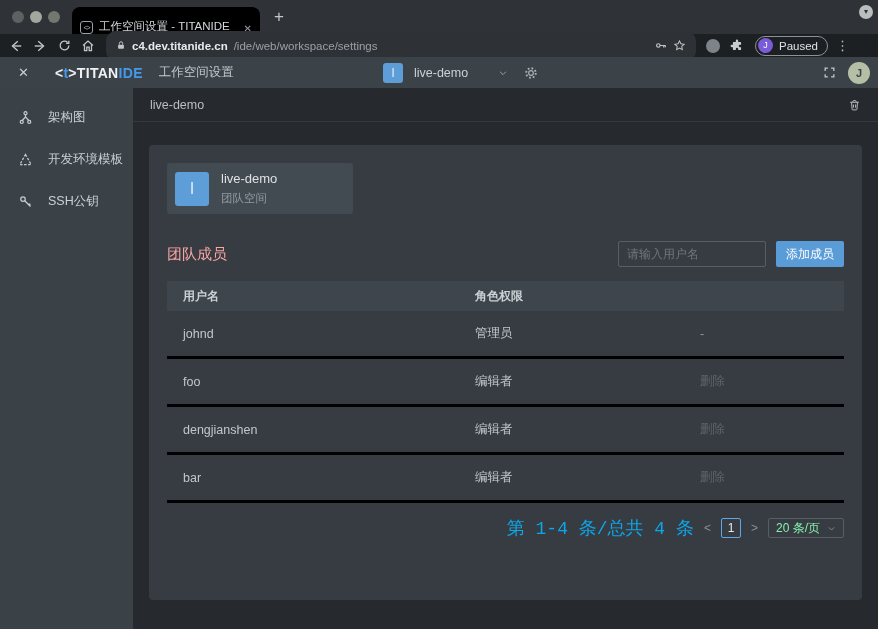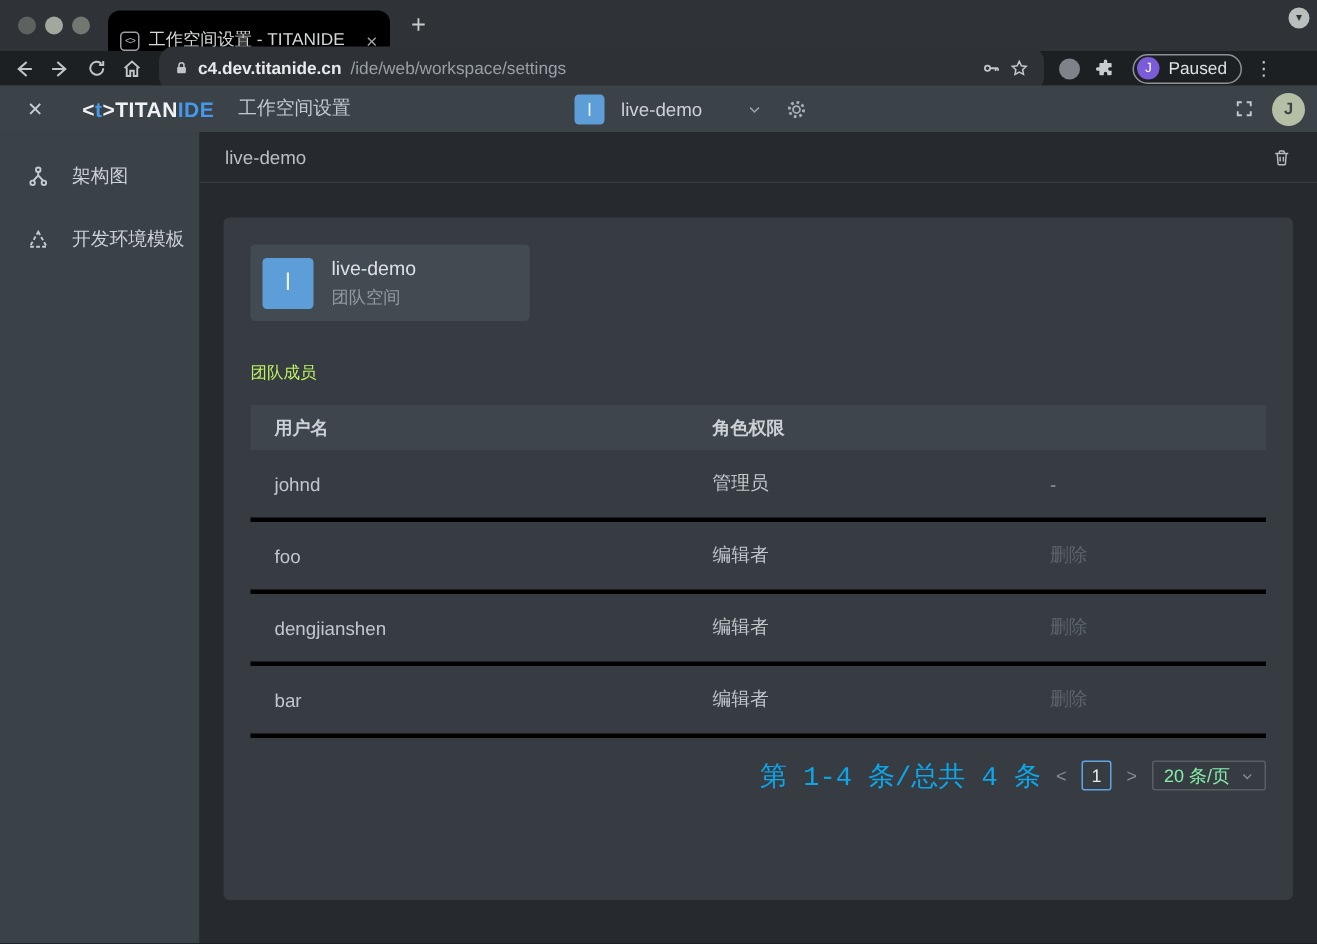--- a/index.html
+++ b/index.html
@@ -71,21 +71,21 @@
 
   .panel { margin:23px 16px 0 16px; width:713px; height:455px; background:#363c42; border-radius:4px; padding:18px; }
 
   .ws-card { width:186px; background:#424a52; border-radius:3px; padding:8px; display:flex; align-items:center; gap:12px; }
   .card-avatar { width:34px; height:34px; background:#5d9ed9; border-radius:3px; color:#eaf2fa;
                  font-size:16px; text-align:center; line-height:34px; flex:none; }
   .card-name { font-size:13px; color:#dde1e4; }
   .card-type { margin-top:5px; font-size:11.5px; color:#939aa1; }
 
   .members-bar { margin-top:27px; display:flex; align-items:center; }
-  .section-title { font-size:11px; color:#bef264;text-align:center; }
+  .section-title { font-size:15px; color:#fca5a5;text-align:center; }
   .members-right { margin-left:auto; display:flex; align-items:center; }
   .user-input { width:148px; height:26px; background:transparent; border:1px solid #575e66; border-radius:2px;
                 padding:0 8px; font-size:12px; color:#c6cbd0; outline:none; font-family:"Liberation Sans", sans-serif; }
   .user-input::placeholder { color:#6e757c; }
   .add-btn { margin-left:10px; height:26px; padding:0 10px; background:#5a9cd8; border:none; border-radius:2px;
              color:#fff; font-size:12px; cursor:pointer; font-family:"Liberation Sans", sans-serif; }
 
   .table { margin-top:14px; }
   .thead { display:flex; align-items:center; height:30px; background:#3e454d; }
   .th { font-size:12px; color:#ccd1d5; font-weight:bold; padding-left:16px; }
@@ -229,20 +229,29 @@
         <span class="lb">架构图</span>
       </div>
       <div class="side-item">
         <span class="ic">
           <svg width="15" height="15" viewBox="0 0 24 24" fill="none" stroke="currentColor" stroke-width="2" stroke-dasharray="4 2.4">
               <path d="M12 4 L21 20 H3 Z"></path>
             </svg>
         </span>
         <span class="lb">开发环境模板</span>
       </div>
+      <div class="side-item">
+        <span class="ic">
+          <svg width="15" height="15" viewBox="0 0 24 24" fill="none" stroke="currentColor" stroke-width="2">
+              <circle cx="8" cy="8" r="3.6"></circle>
+              <path d="M10.8 10.8 L19.5 19.5 M16 16 l3 -0 M19 19 l-0 -3" stroke-linecap="round"></path>
+            </svg>
+        </span>
+        <span class="lb">SSH公钥</span>
+      </div>
     </nav>
 
     <main class="main">
 
       <div class="crumb-row">
         <span class="crumb">live-demo</span>
         <span class="trash">
           <svg width="13" height="14" viewBox="0 0 24 24" fill="none" stroke="currentColor" stroke-width="1.8">
               <path d="M4 7 H20 M9 7 V5 a1 1 0 0 1 1-1 h4 a1 1 0 0 1 1 1 V7 M6.5 7 L7.5 20 a1.5 1.5 0 0 0 1.5 1 h6 a1.5 1.5 0 0 0 1.5-1 L17.5 7 M10 11 v6 M14 11 v6"></path>
             </svg>
@@ -254,20 +263,24 @@
         <div class="ws-card">
           <span class="card-avatar">l</span>
           <span>
             <div class="card-name">live-demo</div>
             <div class="card-type">团队空间</div>
           </span>
         </div>
 
         <div class="members-bar">
           <span class="section-title">团队成员</span>
+          <span class="members-right">
+            <input class="user-input" type="text" placeholder="请输入用户名" style="">
+            <button class="add-btn">添加成员</button>
+          </span>
         </div>
 
         <div class="table">
           <div class="thead">
             <span class="th c1">用户名</span>
             <span class="th c2">角色权限</span>
           </div>
 
           <div class="tr">
             <span class="td c1">johnd</span>

